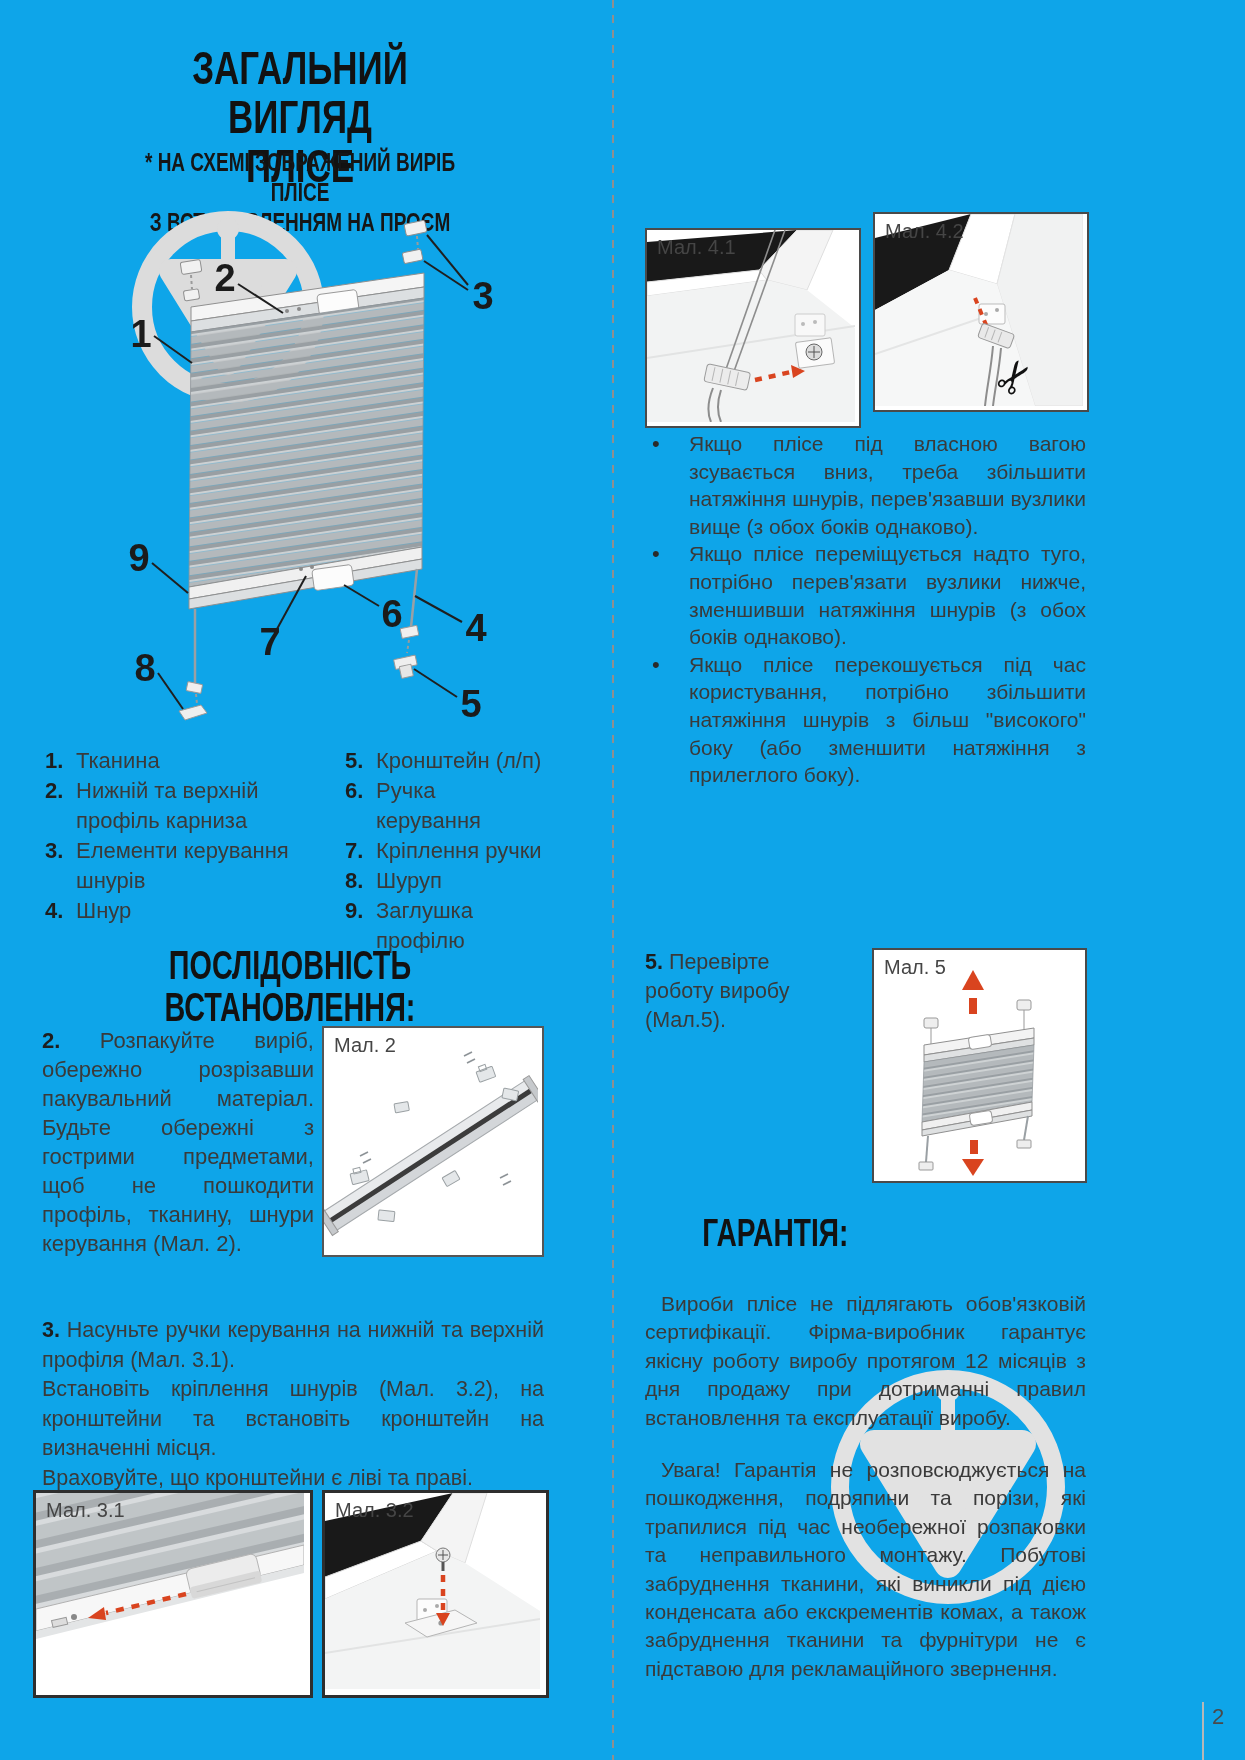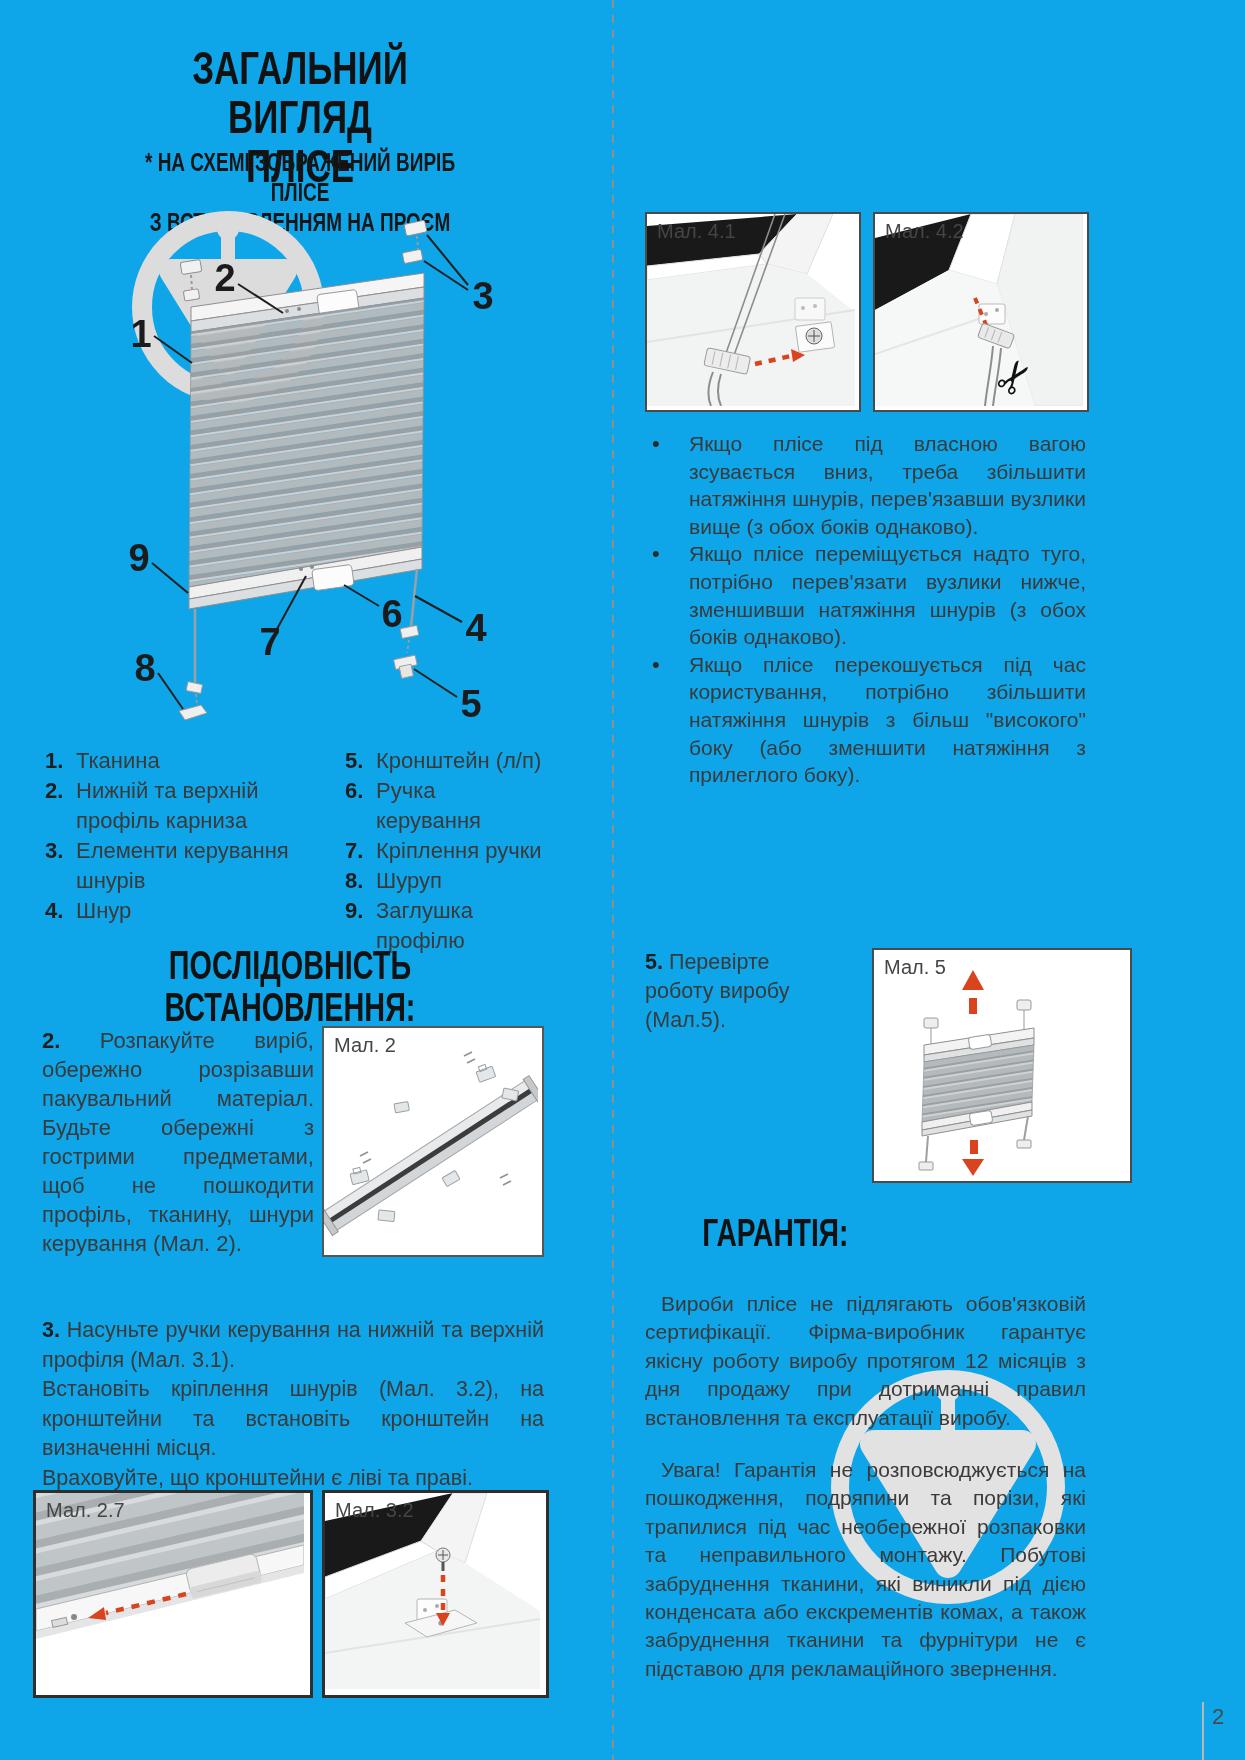--- a/index.html
+++ b/index.html
@@ -36,23 +36,23 @@
   #bullets li::before{content:"•";position:absolute;left:7px;top:0;font-size:22px;color:#2a2a2a;}
   
   .fig{position:absolute;background:#fff;}
   .fig svg{position:absolute;left:0;top:0;}
   .fig .lbl{position:absolute;left:10px;top:6px;font-size:20px;color:#454545;z-index:2;}
   .b-thin{border:2px solid #4a4a4a;}
   .b-thick{border:3px solid #2e2e2e;}
   #fig2{left:322px;top:1026px;width:218px;height:227px;border:2px solid #565656;}
   #fig31{left:33px;top:1490px;width:274px;height:202px;}
   #fig32{left:322px;top:1490px;width:221px;height:202px;}
-  #fig41{left:645px;top:212px;width:212px;height:196px;text-align:center;}
+  #fig41{left:645px;top:228px;width:212px;height:196px;text-align:center;}
   #fig42{left:873px;top:212px;width:212px;height:196px;}
-  #fig5{left:872px;top:948px;width:211px;height:231px;padding-left:45px;}
+  #fig5{left:872px;top:948px;width:211px;height:231px;}
   #page-tick{left:1202px;top:1702px;width:2px;height:58px;background:#b7b7b7;}
   #page-num{left:1212px;top:1704px;font-size:22px;color:#4a4a4a;}
   #diagram-wrap{left:55px;top:195px;width:490px;height:545px;}
   #wm2{left:808px;top:1352px;width:280px;height:285px;z-index:0;}
   .callout{font-size:38px;font-weight:bold;fill:#1b1b1b;}
 </style>
 </head>
 <body>
 
 <div id="page">
@@ -213,21 +213,21 @@
         <path d="M176,150 l8,-4 M179,157 l8,-4" fill="none"></path>
       </g>
     </svg>
   </div>
 
   <p id="step3" class="abs body-text"><b>3.</b> <span>Насуньте ручки керування на нижній та верхній профіля (Мал. 3.1).
 Встановіть кріплення шнурів (Мал. 3.2), на кронштейни та встановіть кронштейн на визначенні місця.
 Враховуйте, що кронштейни є ліві та праві.</span></p>
 
   <div id="fig31" class="fig b-thick">
-    <span class="lbl">Мал. 2.7</span>
+    <span class="lbl">Мал. 3.1</span>
     <svg width="268" height="196" viewBox="0 0 268 196">
       <defs>
         <pattern id="plt31" width="12" height="27" patternUnits="userSpaceOnUse" patternTransform="rotate(-13)">
           <rect width="12" height="5" fill="#d8dbdd"></rect>
           <rect y="5" width="12" height="14" fill="#c0c5c7"></rect>
           <rect y="19" width="12" height="8" fill="#a9aeb1"></rect>
         </pattern>
       </defs>
       <polygon points="0,0 268,0 268,52 0,116" fill="url(#plt31)"></polygon>
       <polygon points="0,116 268,52 268,72 0,138" fill="#f7f7f7" stroke="#b0b0b0"></polygon>

